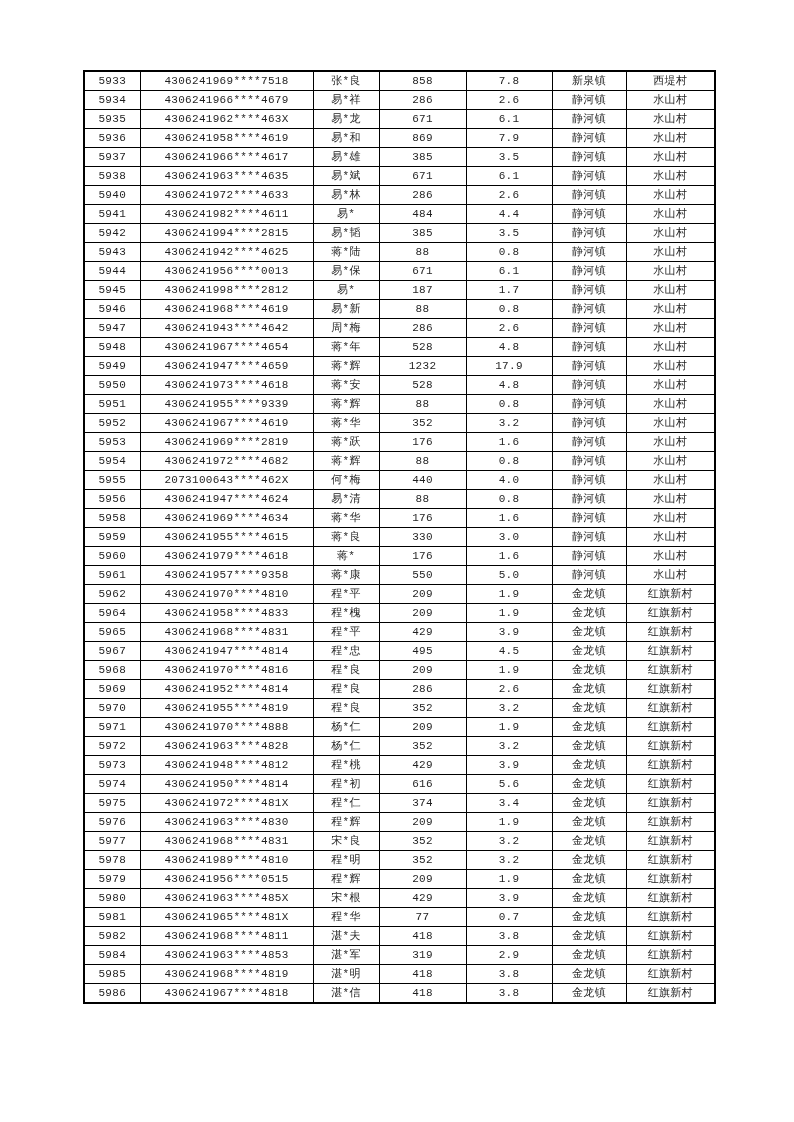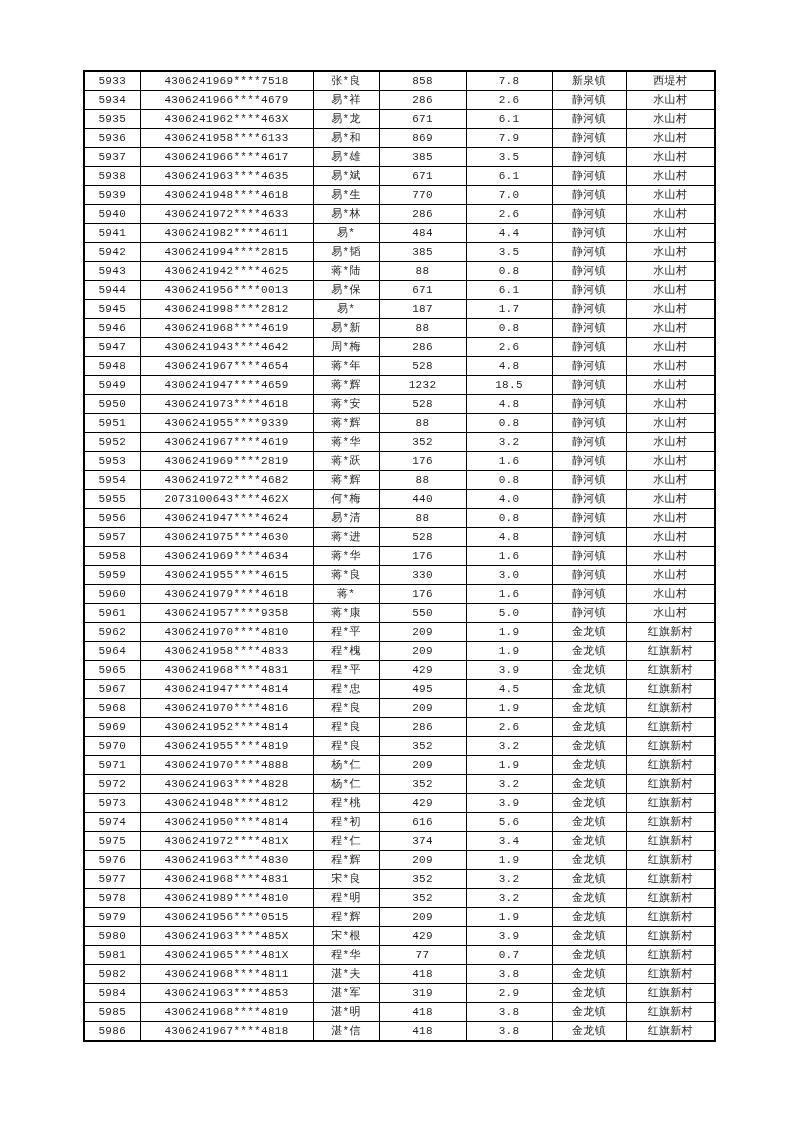--- a/index.html
+++ b/index.html
@@ -74,21 +74,21 @@
           <td>5935</td>
           <td>4306241962****463X</td>
           <td>易*龙</td>
           <td>671</td>
           <td>6.1</td>
           <td>静河镇</td>
           <td>水山村</td>
         </tr>
         <tr>
           <td>5936</td>
-          <td>4306241958****6133</td>
+          <td>4306241958****4619</td>
           <td>易*和</td>
           <td>869</td>
           <td>7.9</td>
           <td>静河镇</td>
           <td>水山村</td>
         </tr>
         <tr>
           <td>5937</td>
           <td>4306241966****4617</td>
           <td>易*雄</td>
@@ -100,29 +100,20 @@
         <tr>
           <td>5938</td>
           <td>4306241963****4635</td>
           <td>易*斌</td>
           <td>671</td>
           <td>6.1</td>
           <td>静河镇</td>
           <td>水山村</td>
         </tr>
         <tr>
-          <td>5939</td>
-          <td>4306241948****4618</td>
-          <td>易*生</td>
-          <td>770</td>
-          <td>7.0</td>
-          <td>静河镇</td>
-          <td>水山村</td>
-        </tr>
-        <tr>
           <td>5940</td>
           <td>4306241972****4633</td>
           <td>易*林</td>
           <td>286</td>
           <td>2.6</td>
           <td>静河镇</td>
           <td>水山村</td>
         </tr>
         <tr>
           <td>5941</td>
@@ -194,21 +185,21 @@
           <td>528</td>
           <td>4.8</td>
           <td>静河镇</td>
           <td>水山村</td>
         </tr>
         <tr>
           <td>5949</td>
           <td>4306241947****4659</td>
           <td>蒋*辉</td>
           <td>1232</td>
-          <td>18.5</td>
+          <td>17.9</td>
           <td>静河镇</td>
           <td>水山村</td>
         </tr>
         <tr>
           <td>5950</td>
           <td>4306241973****4618</td>
           <td>蒋*安</td>
           <td>528</td>
           <td>4.8</td>
           <td>静河镇</td>
@@ -262,29 +253,20 @@
         <tr>
           <td>5956</td>
           <td>4306241947****4624</td>
           <td>易*清</td>
           <td>88</td>
           <td>0.8</td>
           <td>静河镇</td>
           <td>水山村</td>
         </tr>
         <tr>
-          <td>5957</td>
-          <td>4306241975****4630</td>
-          <td>蒋*进</td>
-          <td>528</td>
-          <td>4.8</td>
-          <td>静河镇</td>
-          <td>水山村</td>
-        </tr>
-        <tr>
           <td>5958</td>
           <td>4306241969****4634</td>
           <td>蒋*华</td>
           <td>176</td>
           <td>1.6</td>
           <td>静河镇</td>
           <td>水山村</td>
         </tr>
         <tr>
           <td>5959</td>

